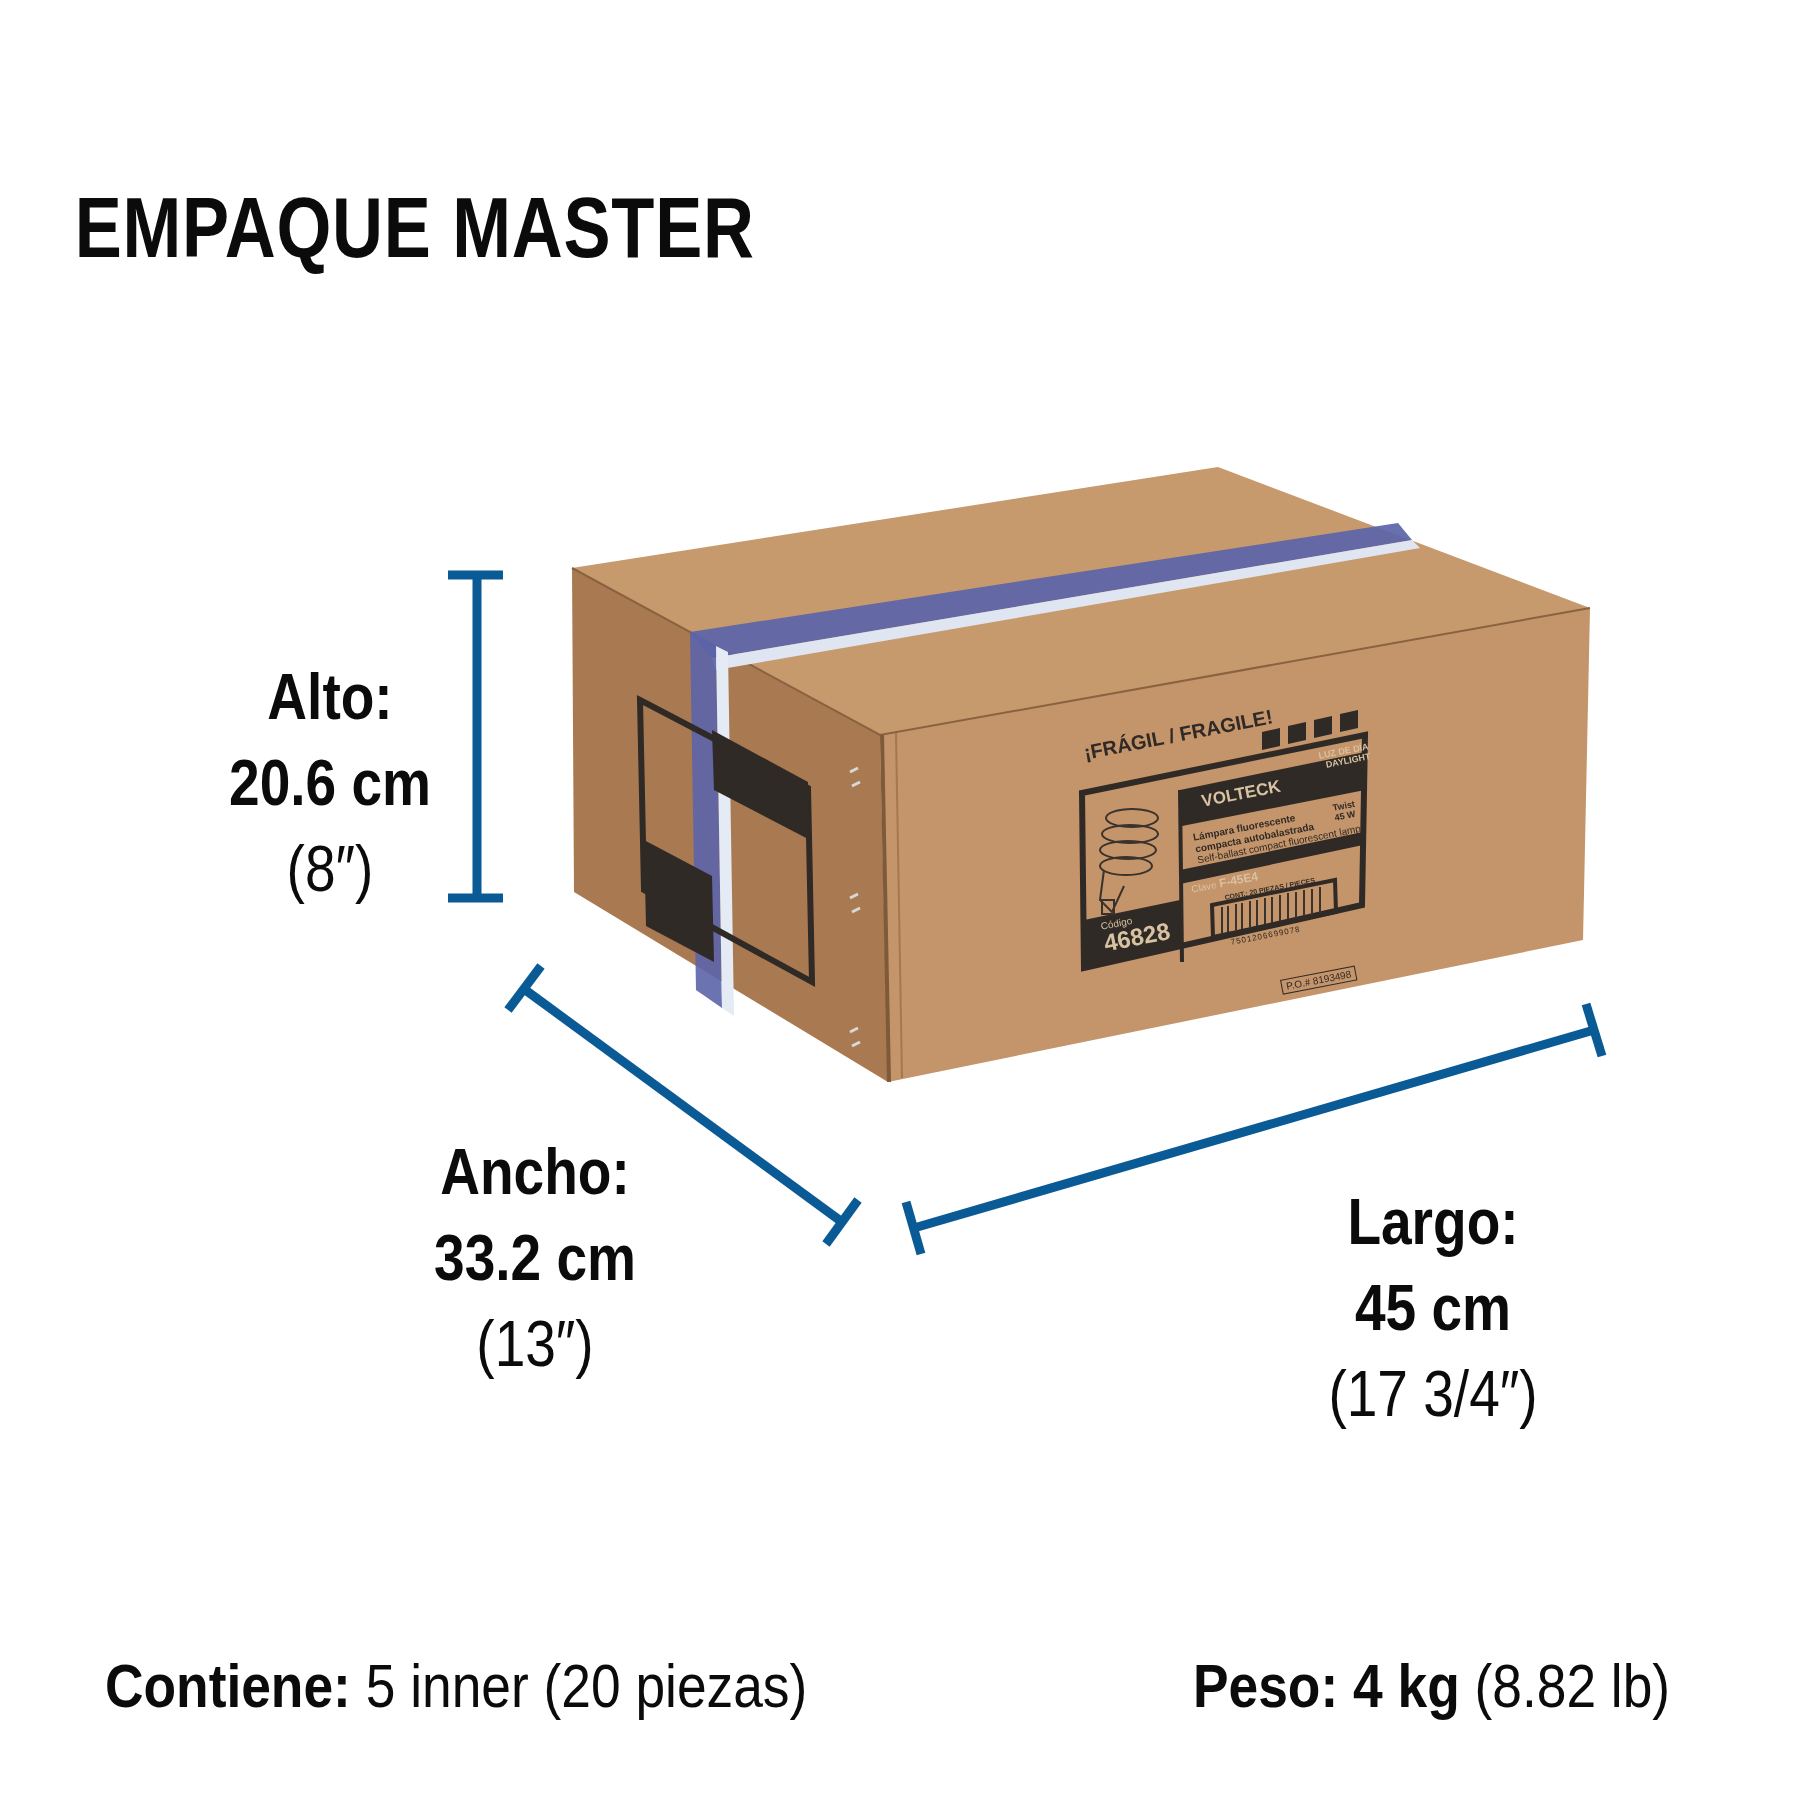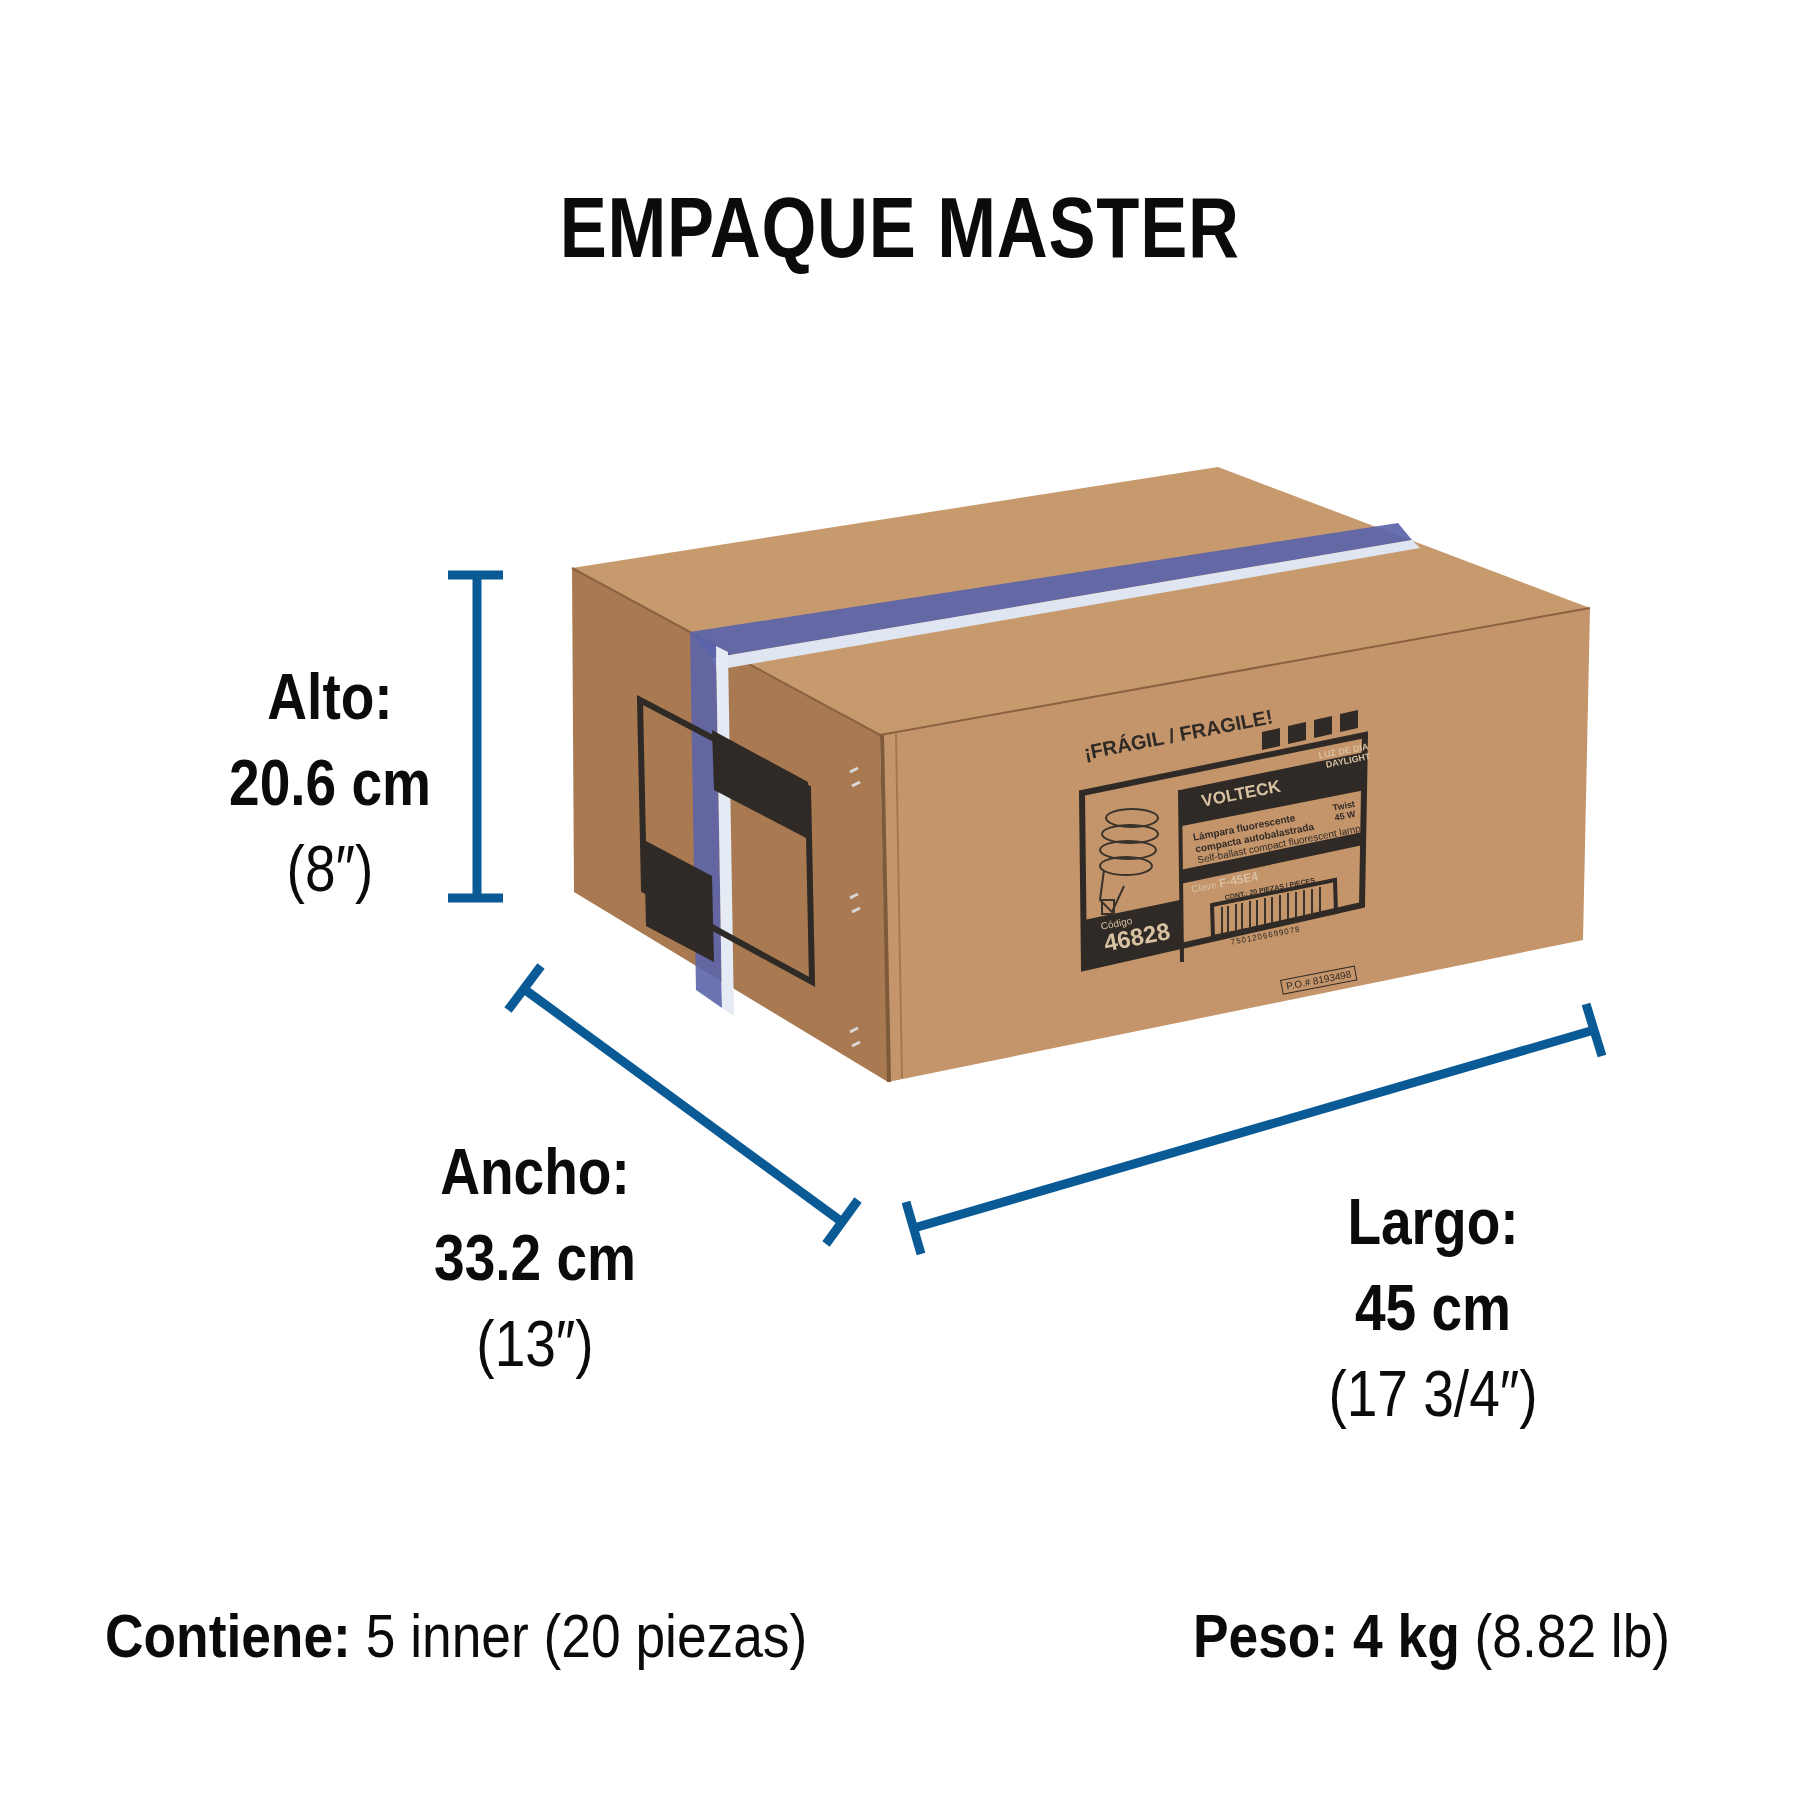--- a/index.html
+++ b/index.html
@@ -1,28 +1,28 @@
 <!DOCTYPE html>
 <html><head>
 <meta charset="utf-8">
 <style>
   html, body { margin:0; padding:0; background:#ffffff; }
   body { width:1800px; height:1800px; position:relative; overflow:hidden;
          font-family:"Liberation Sans", "DejaVu Sans", sans-serif; color:#0b0b0b; }
   .abs { position:absolute; }
   .cond { display:inline-block; transform-origin:center top; }
-  #title { left:0; top:178px; width:1800px; text-align:center; font-size:86px; font-weight:700; letter-spacing:1px; }
+  #title { left:0; top:178px; width:1800px; text-align:left; font-size:86px; font-weight:700; letter-spacing:1px; }
   #title span { transform:scaleX(0.82); }
   .dim { text-align:center; font-weight:700; line-height:1;margin-top:40px; }
   .dim .l1, .dim .l2 { display:block; font-size:64px; font-weight:700; transform:scaleX(0.86); margin-bottom:22px; }
   .dim .l3 { display:block; font-size:64px; font-weight:400; transform:scaleX(0.86); }
   #dim-alto { left:200px; top:625px; width:260px; }
   #dim-ancho { left:400px; top:1100px; width:270px; }
   #dim-largo { left:1288px; top:1150px; width:290px; }
-  .bottom { top:1600px; font-size:62px; white-space:nowrap; }
+  .bottom { top:1650px; font-size:62px; white-space:nowrap; }
   .bottom .b { font-weight:700; }
   .bottom .m { font-weight:400; }
   .bottom > span.wrap { display:inline-block; transform:scaleX(0.86); transform-origin:left top; }
   #contains { left:105px; }
   #weight { left:1193px; }
   svg#scene { position:absolute; left:0; top:0; }
 </style>
 </head>
 <body>
 

